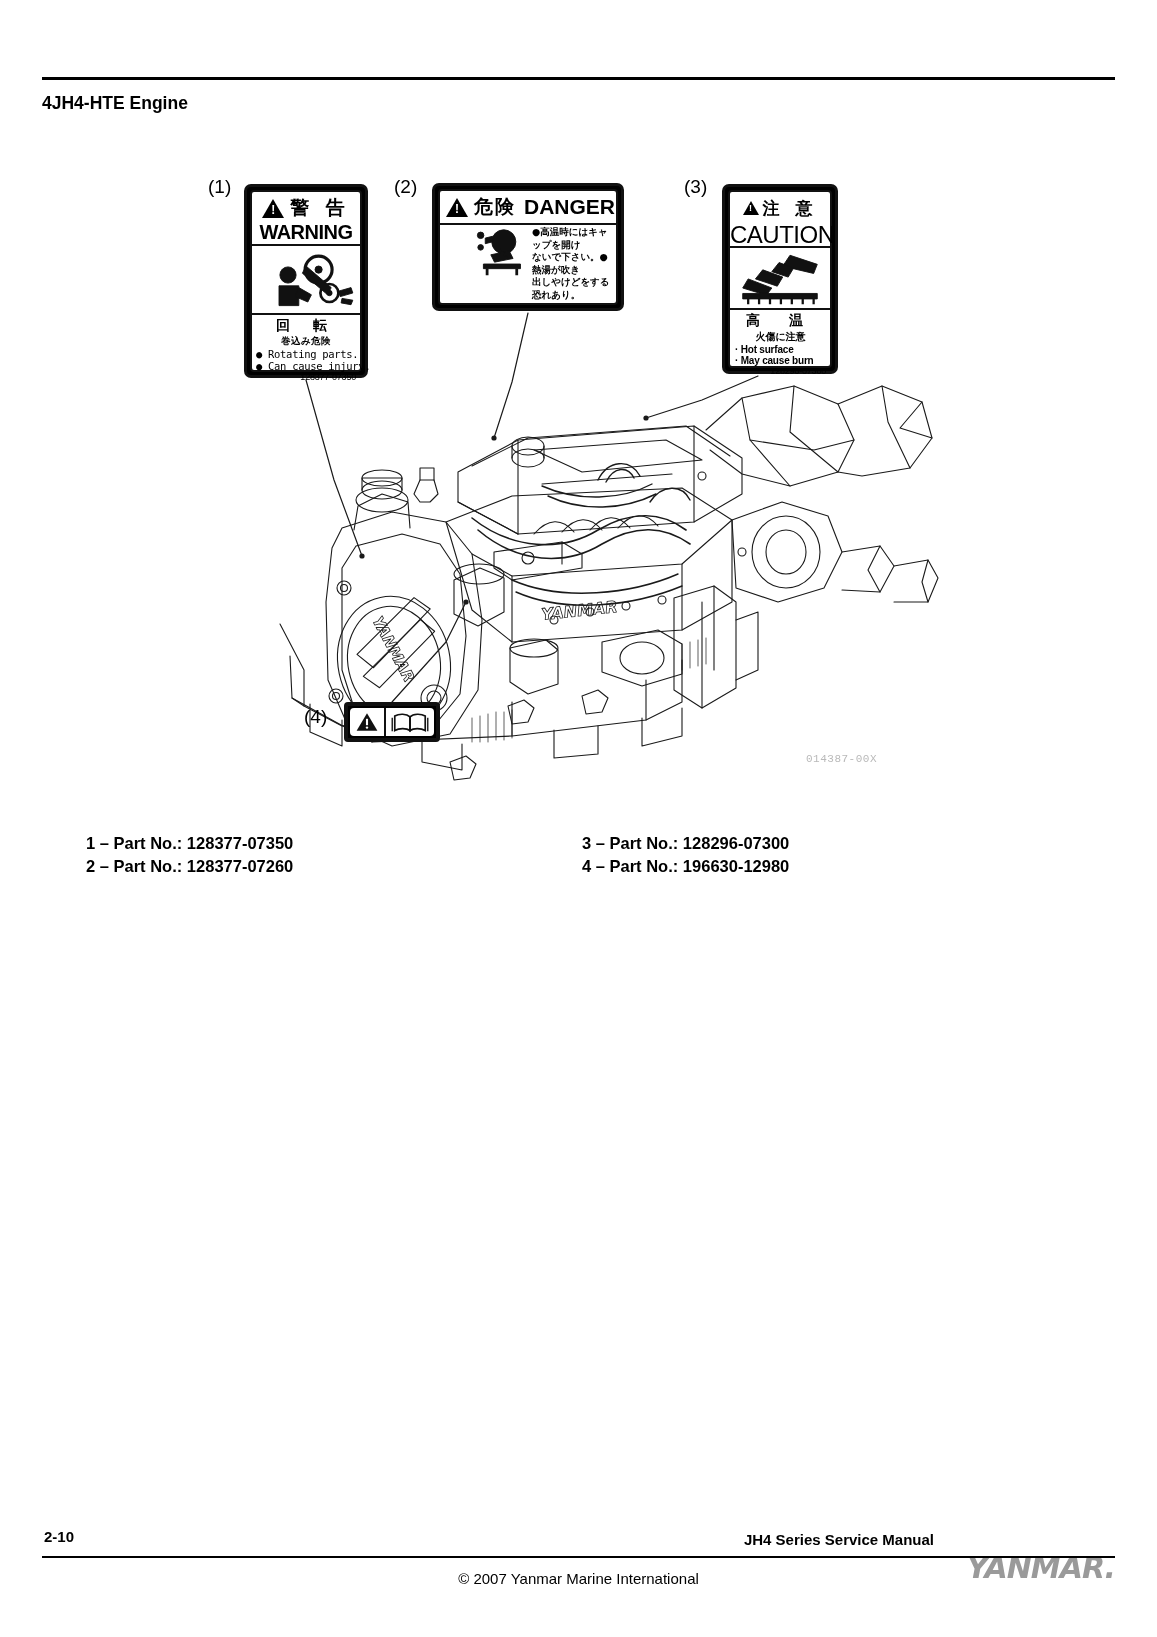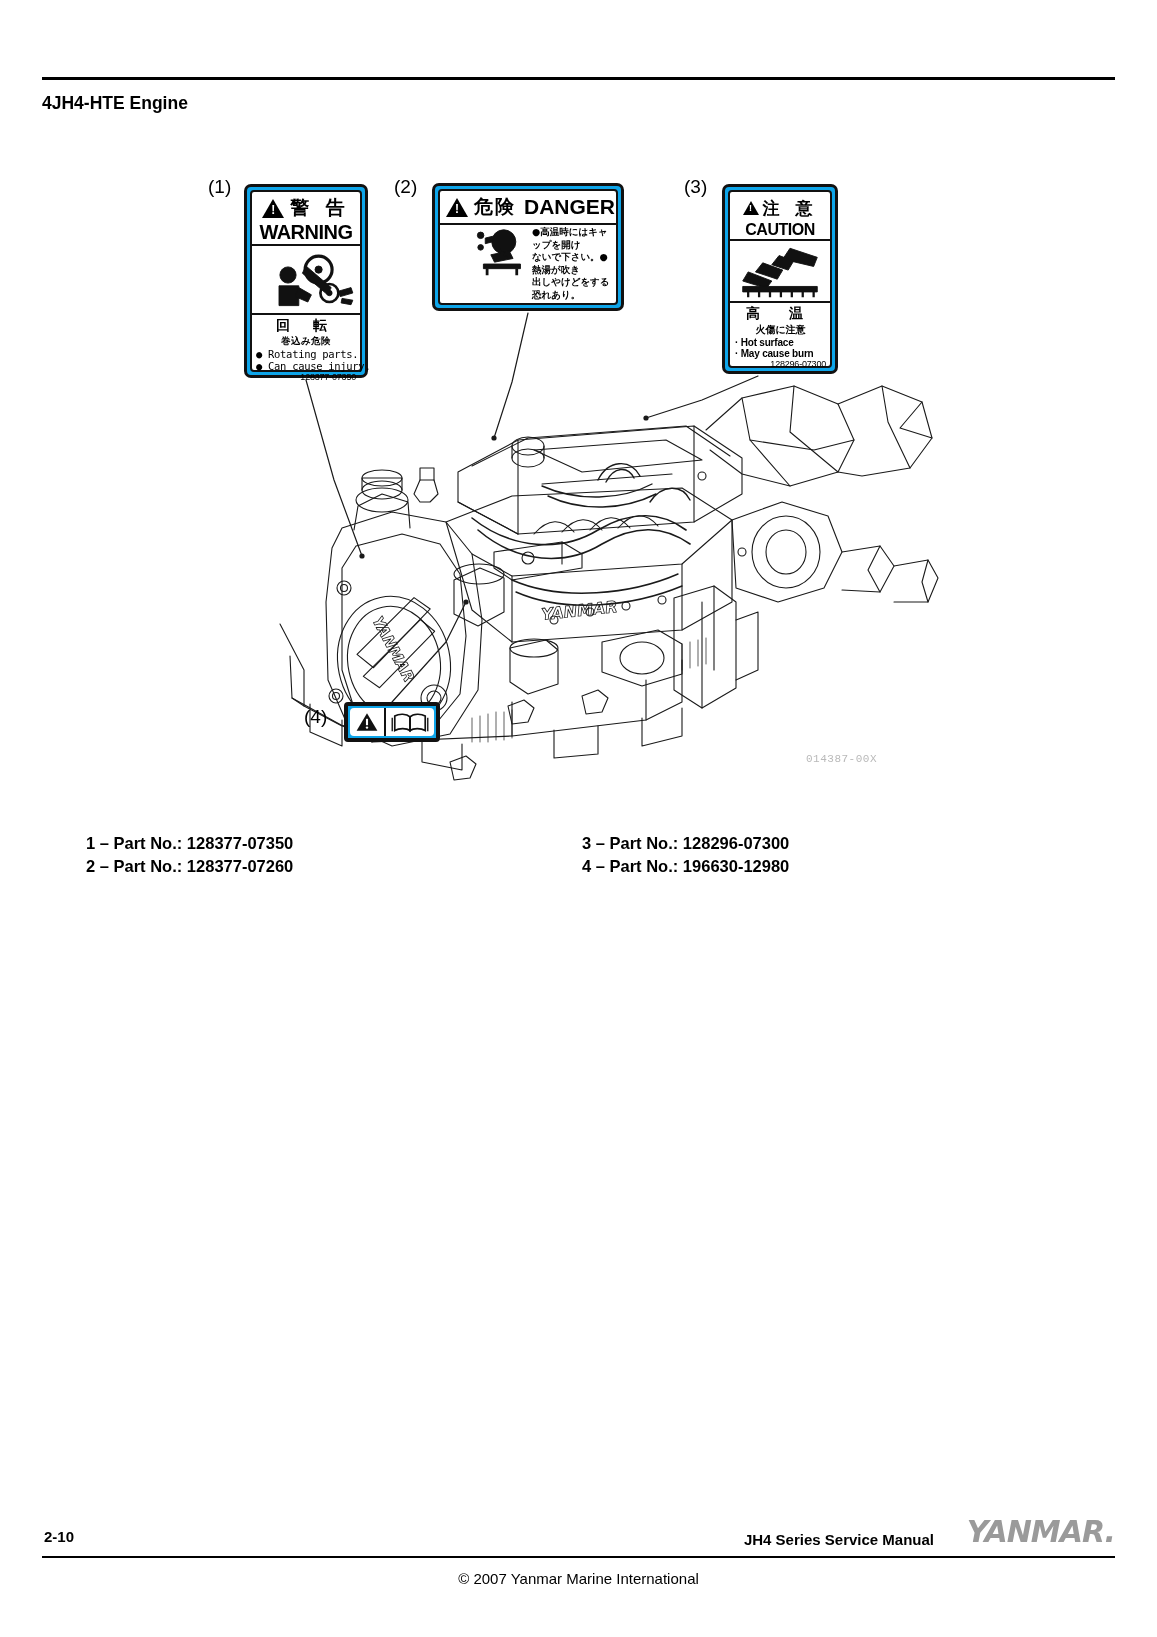--- a/index.html
+++ b/index.html
@@ -73,21 +73,21 @@
   .callout-num {
     position: absolute;
     font-size: 19px;
     font-weight: normal;
     font-family: "Liberation Sans", sans-serif;
   }
 
   
   .plate {
     position: absolute;
-    background: #0ea5e9;
+    background: #000000;
     border: 3px solid #111;
     border-radius: 7px;
     box-sizing: border-box;
     padding: 3px;
   }
   .plate-inner {
     border: 2px solid #111;
     border-radius: 4px;
     height: 100%;
     box-sizing: border-box;
@@ -171,21 +171,21 @@
   #label2 .ttl-en { font-size: 21px; font-weight: bold; letter-spacing: 0px; }
   #label2 .b2 { height: 54px; display:flex;padding-left:30px; }
   #label2 .b3 { flex:1; padding: 2px 5px 0 5px; }
   #label2 .jptxt { font-size: 9.5px; line-height: 12.5px; }
   #label2 .entxt { font-size: 9.5px; font-weight: bold; line-height: 11.5px; letter-spacing:-0.2px;}
 
   
   #label3 { left: 680px; top: 34px; width: 116px; height: 190px; }
   #label3 .b1 { height: 56px; padding-top: 3px;}
   #label3 .ttl-jp { font-size: 17px; letter-spacing: 5px; }
-  #label3 .ttl-en { font-size: 16px; font-weight: bold; letter-spacing: -0.5px; text-align:center;}
+  #label3 .ttl-en { font-size: 24px; font-weight: normal; letter-spacing: -0.5px; text-align:left;}
   #label3 .b2 { height: 62px; position: relative; }
   #label3 .b3 { flex:1; padding: 2px 4px 0 5px; }
   #label3 .jp2 { font-size: 14px; letter-spacing: 12px; text-align:center; }
   #label3 .jp3 { font-size: 10px; text-align:center; }
   #label3 .bullet { font-size: 10px; font-weight: bold; letter-spacing:-0.2px; white-space:nowrap;}
 
   
   #label4 {
     left: 302px; top: 552px; width: 96px; height: 40px;
     border-width: 4px; border-radius: 4px; padding: 2px;
@@ -248,21 +248,21 @@
   .footer-manual {
     position: absolute;
     right: 223px;
     top: 1531px;
     font-size: 15px;
     font-weight: bold;
   }
   .footer-logo {
     position: absolute;
     right: 42px;
-    top: 1514px;
+    top: 1550px;
     font-size: 30px;
     font-weight: bold;
     font-style: italic;
     color: #9a9a9a;
     letter-spacing: -1px;
     font-family: "DejaVu Sans", sans-serif;
   }
   .footer-copy {
     position: absolute;
     left: 0; right: 0;

